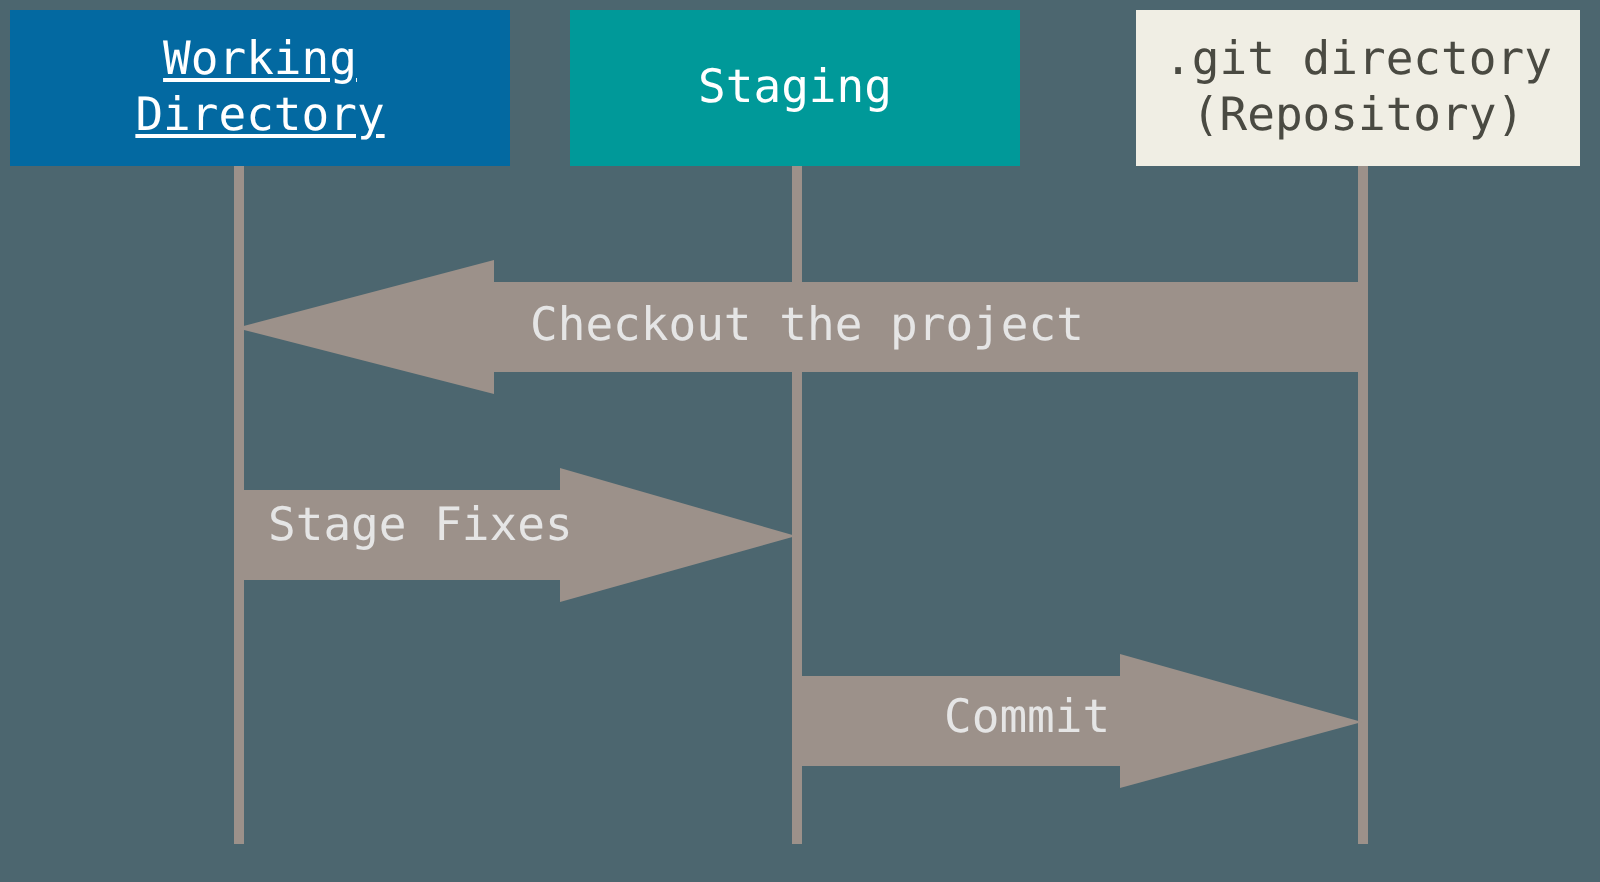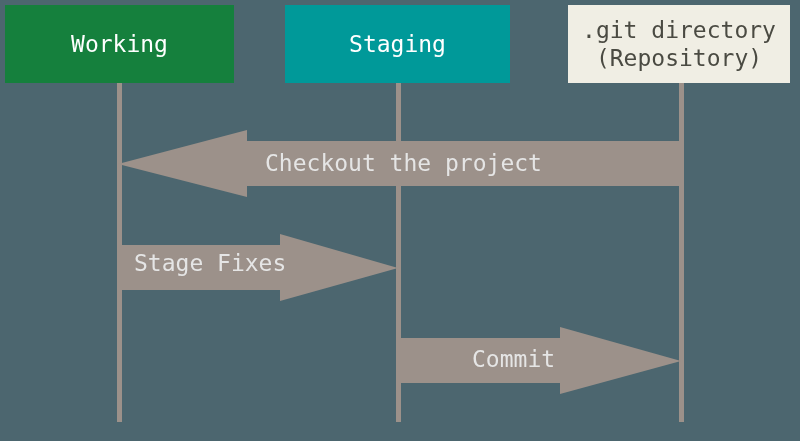--- a/index.html
+++ b/index.html
@@ -37,23 +37,24 @@
     line-height: 1.22;
     font-size: 23px;
     letter-spacing: 0px;
     white-space: pre;
   }
   .node-box .line1,
   .node-box .line2 { display: block; }
 
   .node-working {
     left: 5px;
-    width: 229px;
-    background: #15803d;
+    width: 250px;
+    background: #0369a1;
     color: #ffffff;
+    text-decoration: underline;
   }
   .node-staging {
     left: 285px;
     width: 225px;
     background: #009999;
     color: #ffffff;
   }
   .node-repo {
     left: 568px;
     width: 222px;
@@ -94,20 +95,21 @@
 <body>
 
 <div id="canvas">
 
   <div class="lifeline" style="left:117px; top:83px; height:339px;"></div>
   <div class="lifeline" style="left:396px; top:83px; height:339px;"></div>
   <div class="lifeline" style="left:679px; top:83px; height:339px;"></div>
 
   <div class="node-box node-working">
     <span class="line1">Working</span>
+    <span class="line2">Directory</span>
   </div>
 
   <div class="node-box node-staging">
     <span class="line1">Staging</span>
   </div>
 
   <div class="node-box node-repo">
     <span class="line1">.git directory</span>
     <span class="line2">(Repository)</span>
   </div>

